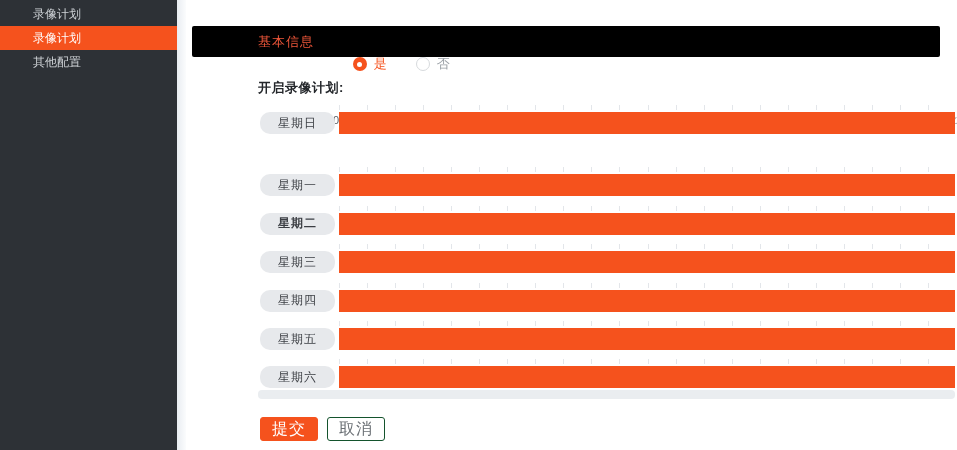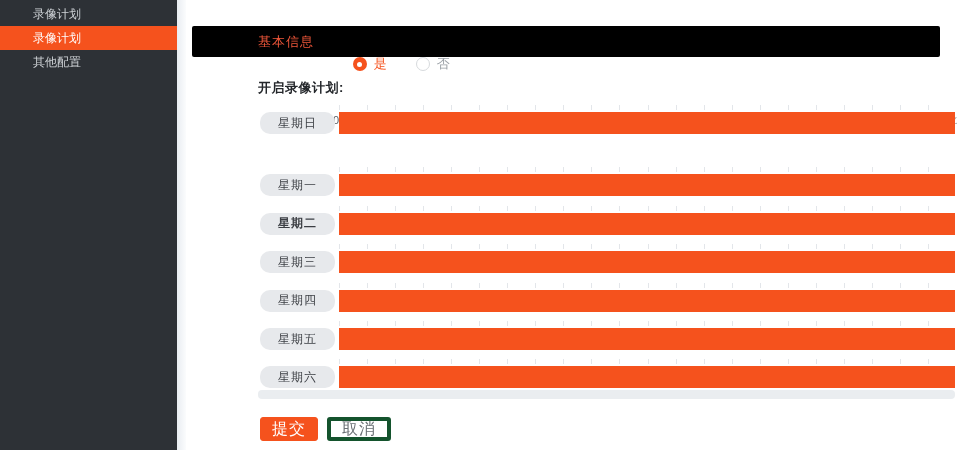--- a/index.html
+++ b/index.html
@@ -65,21 +65,21 @@
 
   .scroll-strip { position:absolute; left:72px; top:390px; width:697px; height:9px;
     background:#eaedf0; border-radius:4px; }
 
   
   .actions { position:absolute; left:74px; top:417px; display:flex; }
   .btn { height:24px; min-width:42px; padding:0 11px; font-size:16px;
     border-radius:3px; display:flex; align-items:center; justify-content:center;
     cursor:pointer; letter-spacing:1px; }
   .btn-submit { background:#f5521d; color:#fff; border:1px solid #f5521d; }
-  .btn-cancel { background:#fff; color:#6b7075; border:4px solid #14532d; margin-left:9px; }
+  .btn-cancel { background:#fff; color:#6b7075; border:1px solid #14532d; margin-left:9px; }
 </style>
 </head>
 <body>
 
 <div class="top-sliver"></div>
 
 <aside class="sidebar">
   <div class="side-item">录像计划</div>
   <div class="side-item active">录像计划</div>
   <div class="side-item">其他配置</div>

